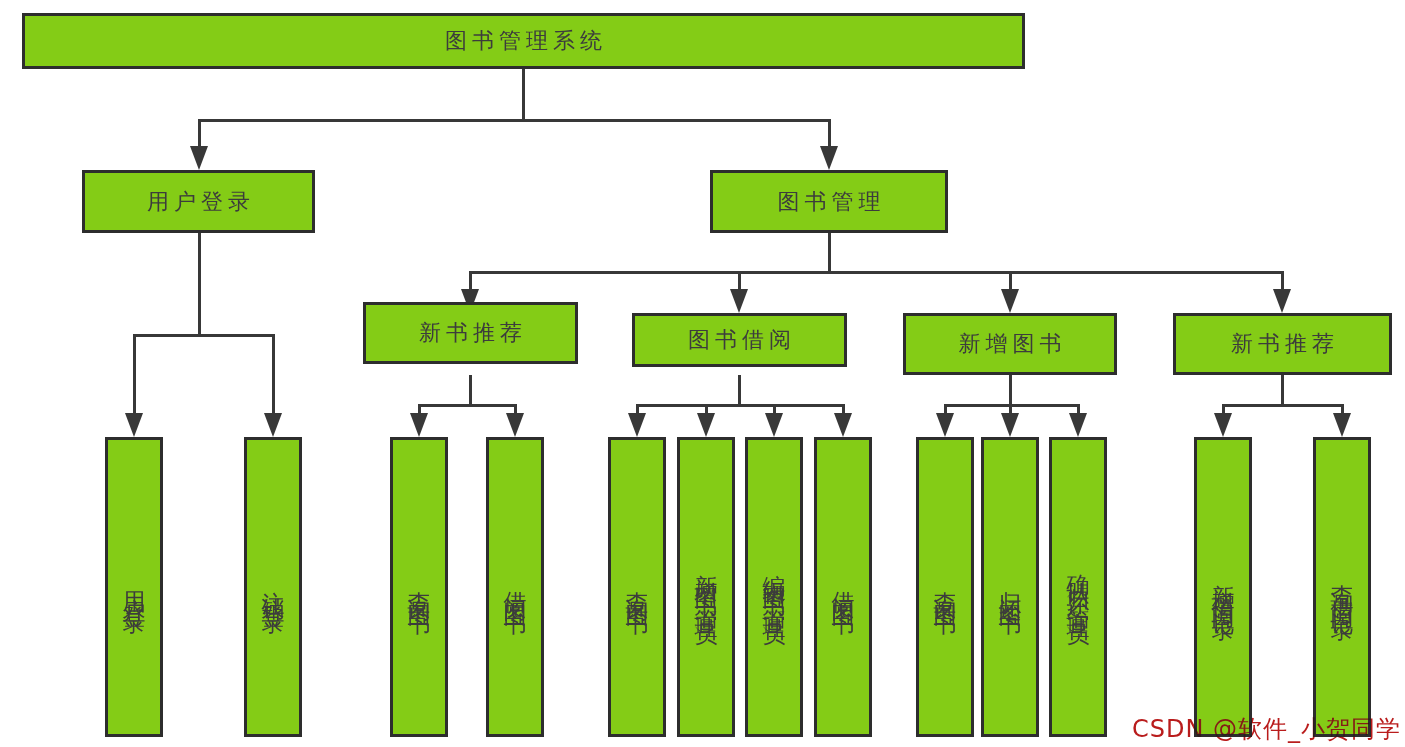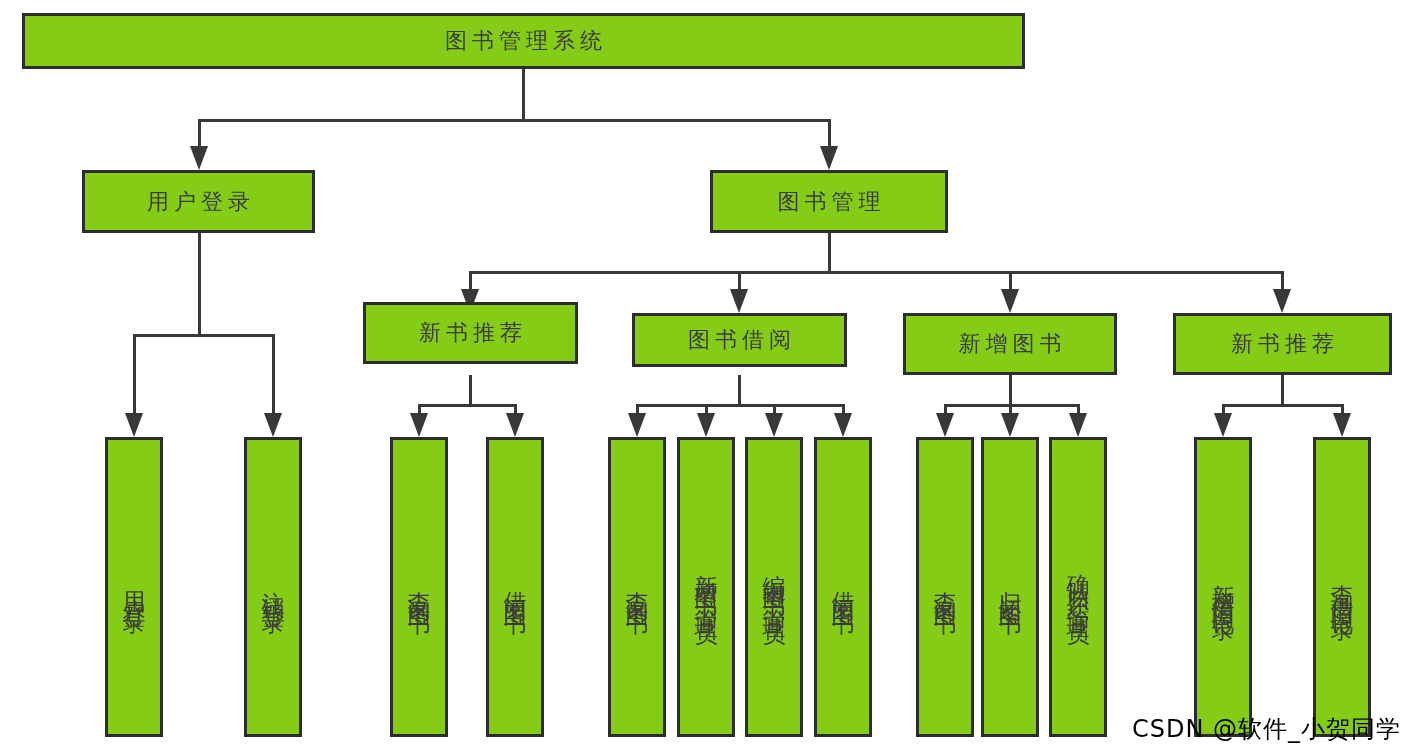--- a/index.html
+++ b/index.html
@@ -48,21 +48,21 @@
     border-left: 9px solid transparent;
     border-right: 9px solid transparent;
     border-top: 24px solid #383838;
   }
   .watermark {
     position: absolute;
     right: 4px;
     bottom: 2px;
     font-size: 24px;
     letter-spacing: 1px;
-    color: #000000;
+    color: #b91c1c;
     mix-blend-mode: darken;
     z-index: 10;
     white-space: nowrap;
   }
 </style>
 </head>
 <body>
 
 <div class="stage">
 

